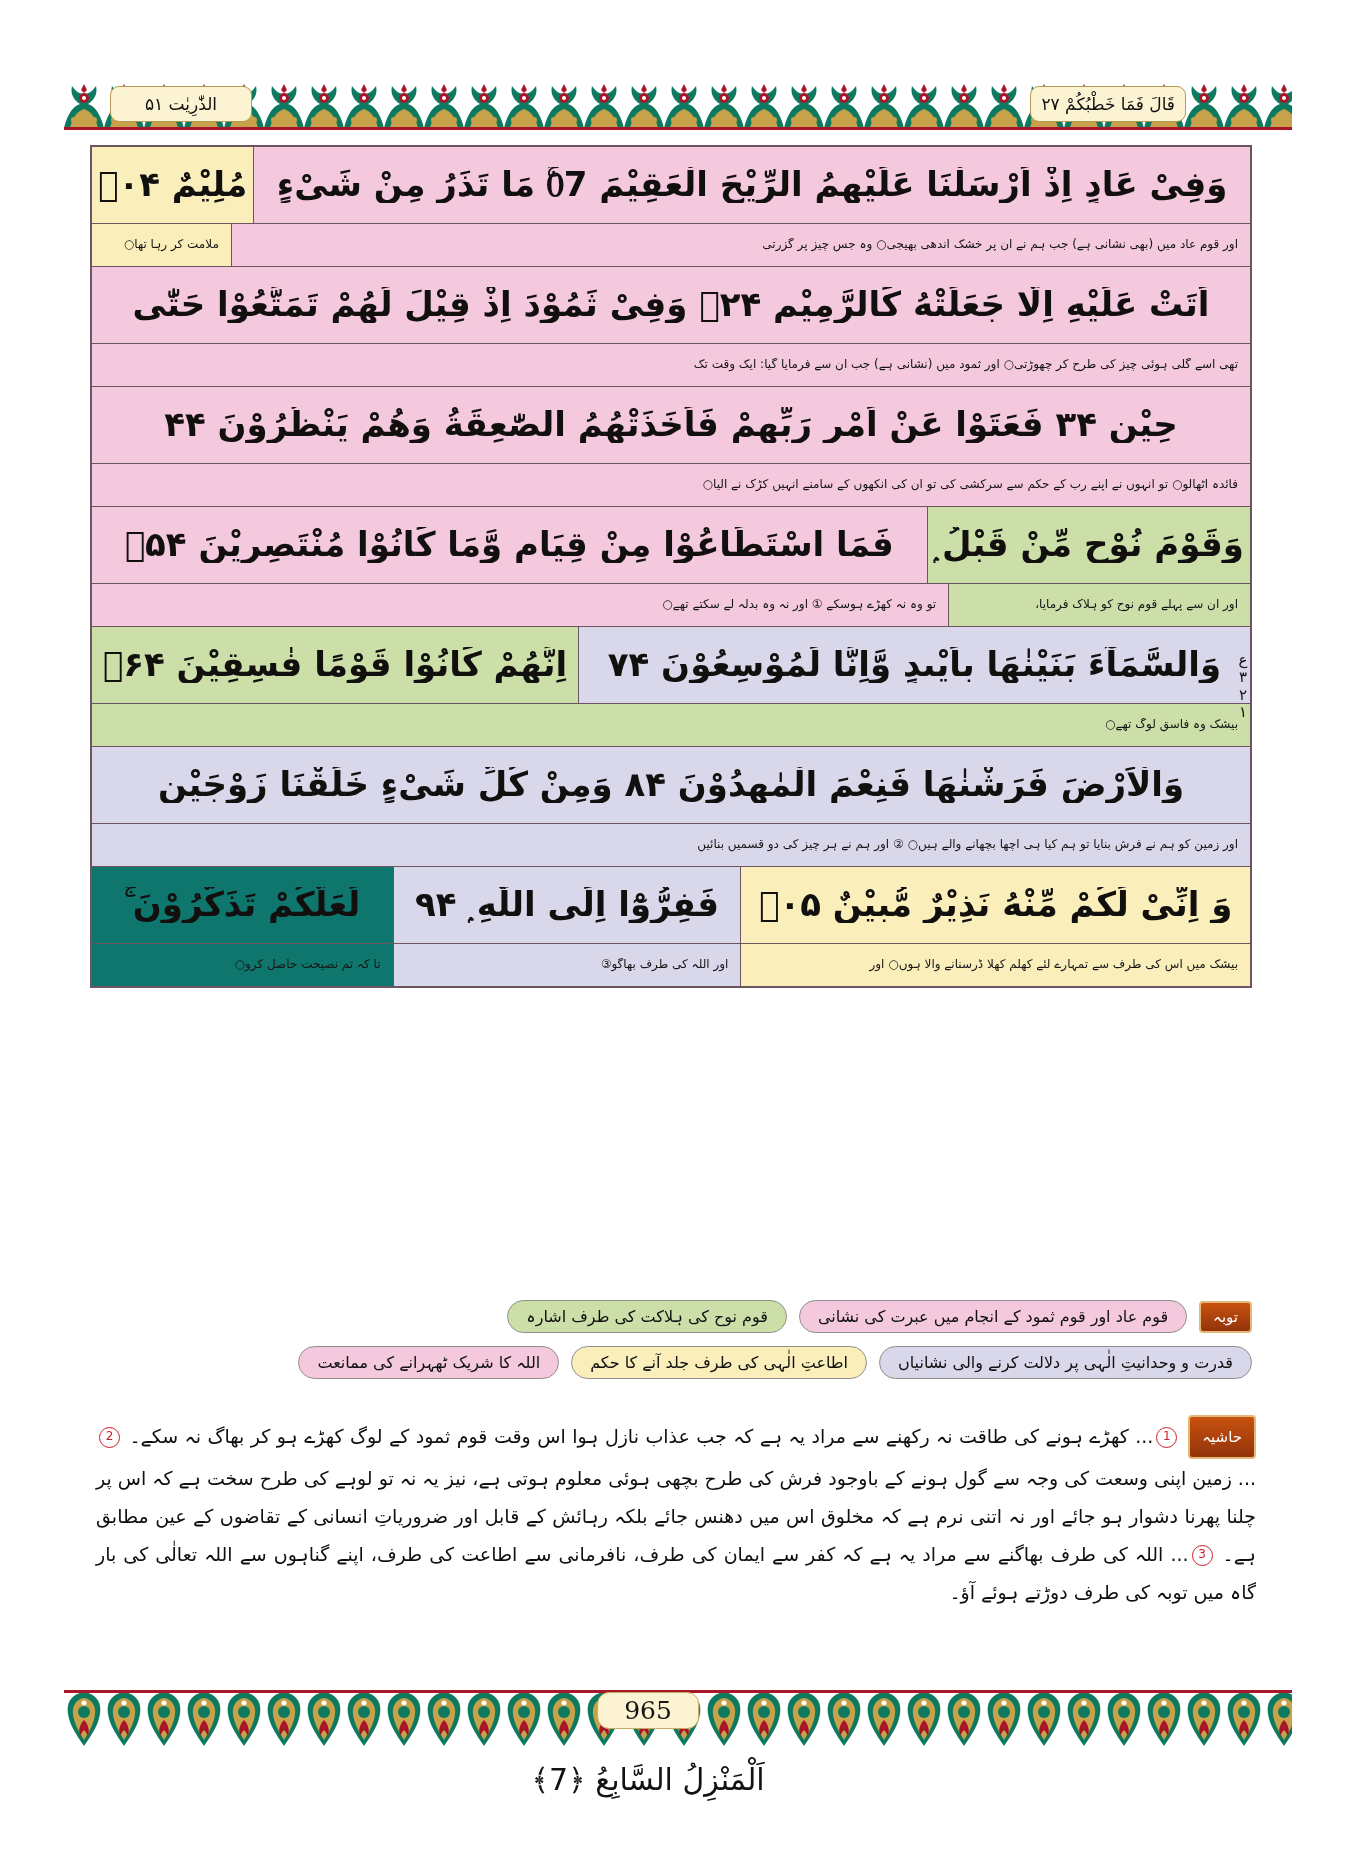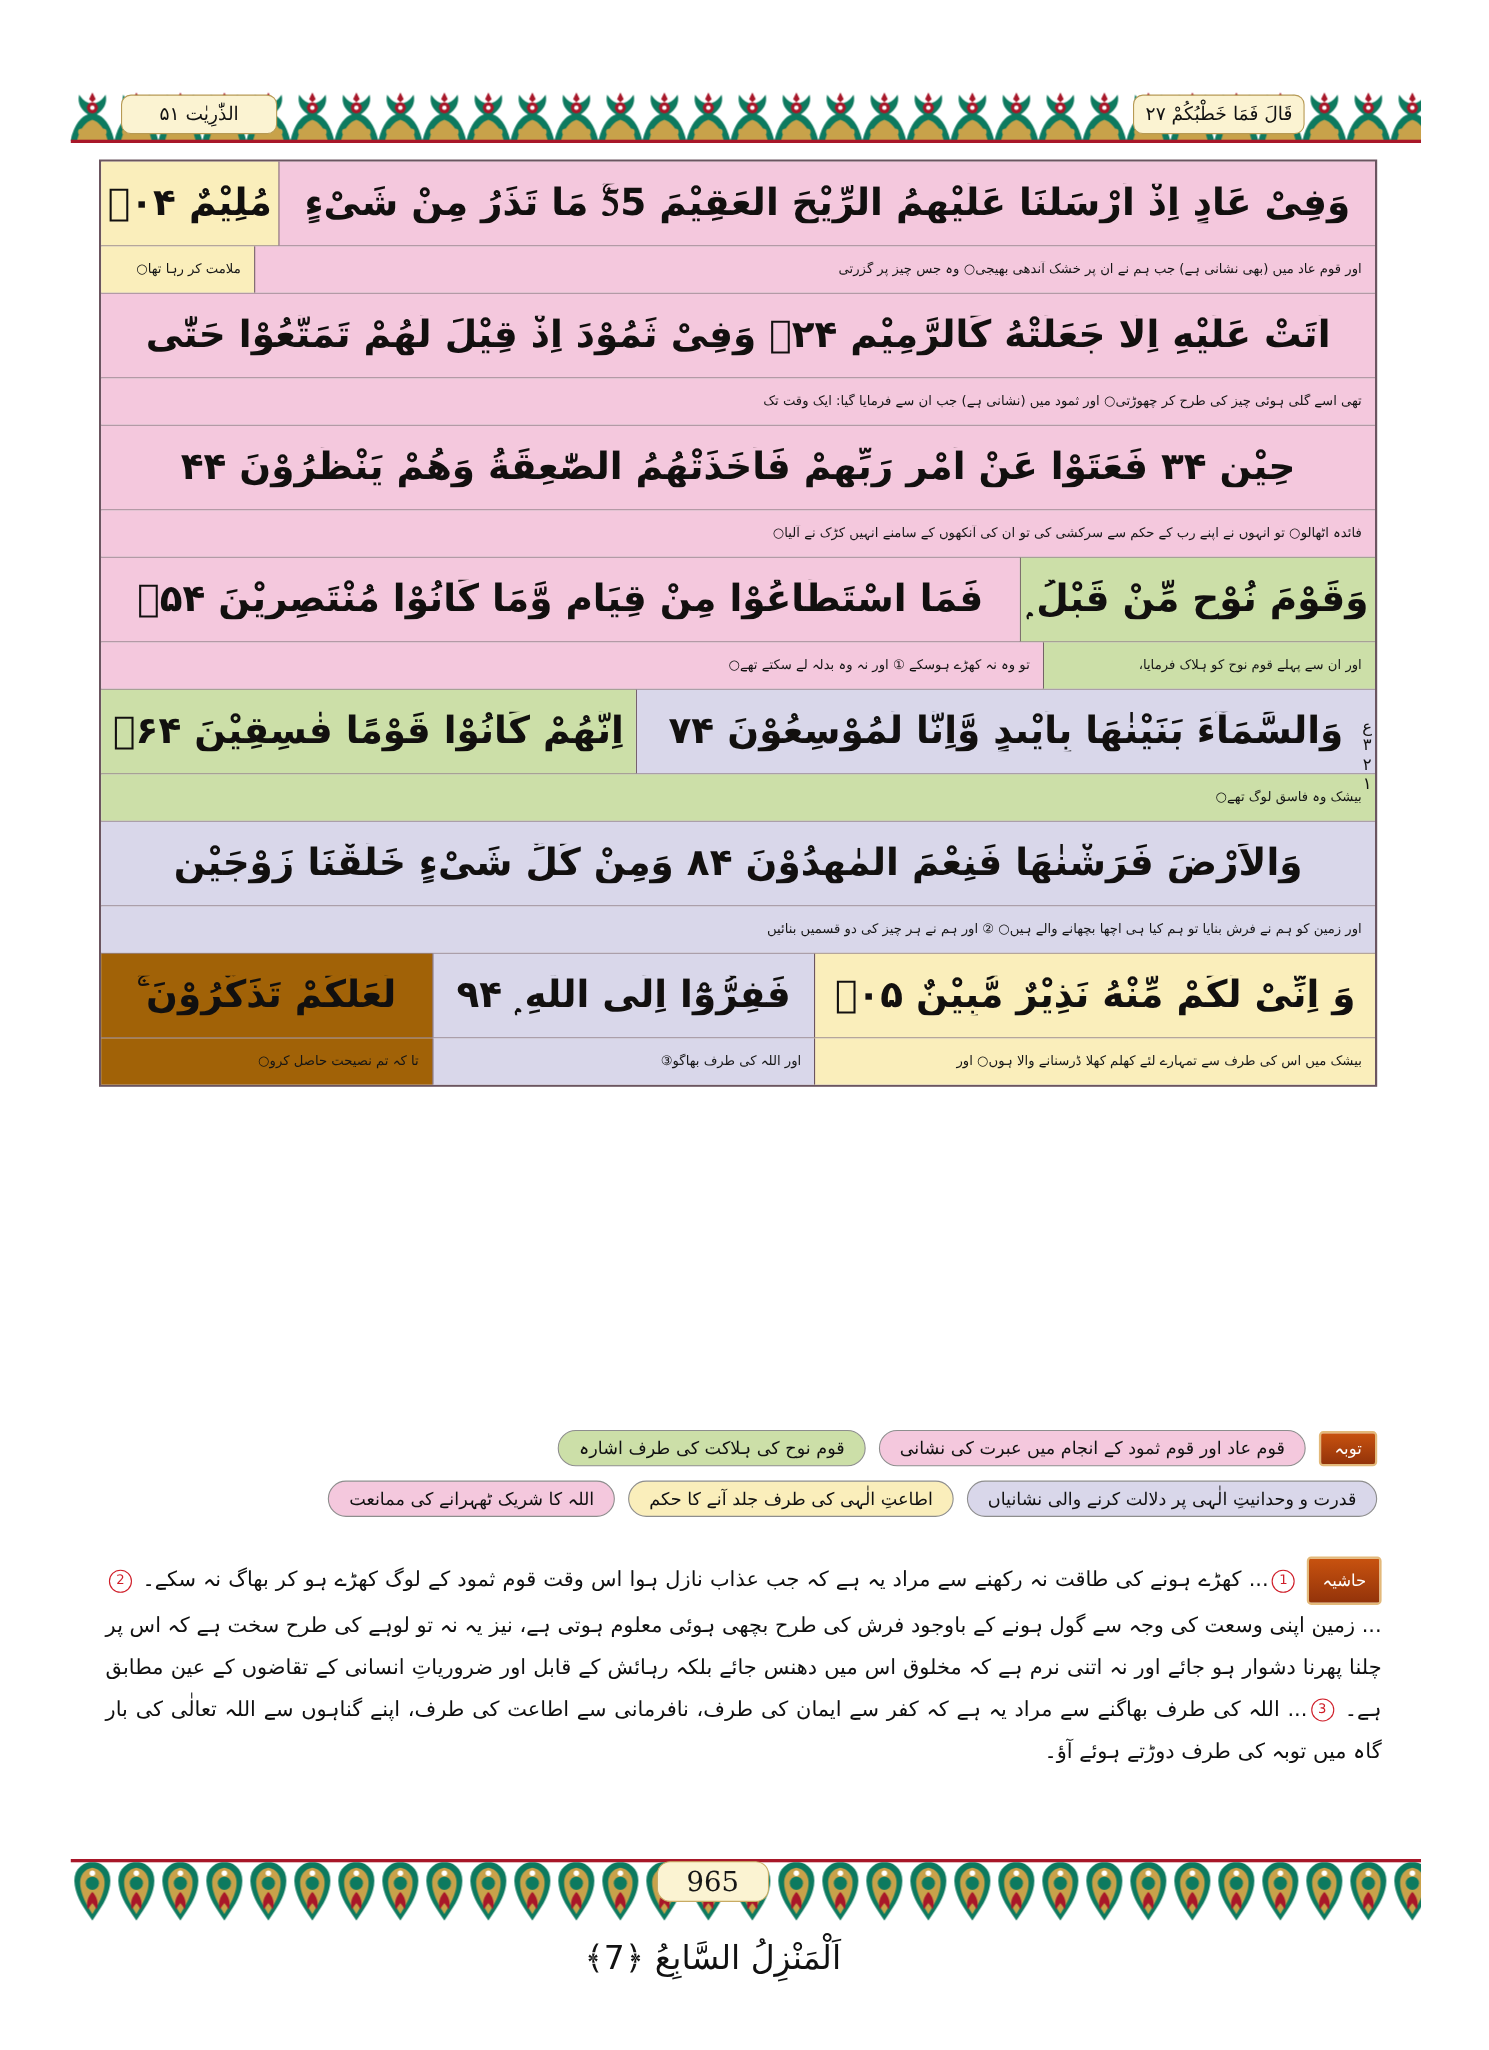--- a/index.html
+++ b/index.html
@@ -52,21 +52,21 @@
     text-align:right;width:100%;padding:0 12px;box-sizing:border-box;
     overflow:hidden;
   }
   .sep{border-left:1.5px solid #6b5560;}
 
   
   .bg-pink{background:#f4c8dd;}
   .bg-cream{background:#faeebb;}
   .bg-green{background:#ccdfa8;}
   .bg-lav{background:#d9d7ea;}
-  .bg-pink2{background:#a16207;}
+  .bg-pink2{background:#0f766e;}
 
   
   .ruku{
     position:absolute;right:36px;top:652px;width:34px;
     text-align:center;direction:rtl;
     font-family:"DejaVu Sans","Liberation Sans",sans-serif;
     font-size:15px;color:#111;line-height:1.15;
   }
 
   
@@ -141,21 +141,21 @@
         <rect x="0" y="49" width="1228" height="3" fill="#a81729"></rect>
       </svg>
     </div>
   </div>
   <div class="cartouche" id="hdr-surah" style="top:104px;">الذّٰرِيٰت ۵۱</div>
   <div class="cartouche" id="hdr-juz" style="top:104px;">قَالَ فَمَا خَطْبُكُمْ ۲۷</div>
 
   <div class="quran-block" id="quran-block">
       <div class="row ar-row">
         <div class="seg bg-pink sep" style="flex: 88 0 0px;">
-          <div class="ar-txt">وَفِىْ عَادٍ اِذْ اَرْسَلْنَا عَلَيْهِمُ الرِّيْحَ الْعَقِيْمَ 55ۚ مَا تَذَرُ مِنْ شَىْءٍ</div>
+          <div class="ar-txt">وَفِىْ عَادٍ اِذْ اَرْسَلْنَا عَلَيْهِمُ الرِّيْحَ الْعَقِيْمَ 70ۚ مَا تَذَرُ مِنْ شَىْءٍ</div>
         </div>
         <div class="seg bg-cream" style="flex: 12 0 0px;">
           <div class="ar-txt">مُلِيْمٌ ۴۰ۚ</div>
         </div>
       </div>
       <div class="row ur-row">
         <div class="seg bg-pink sep" style="flex: 88 0 0px;">
           <div class="ur-txt">اور قوم عاد میں (بھی نشانی ہے) جب ہم نے ان پر خشک آندھی بھیجی○ وہ جس چیز پر گزرتی</div>
         </div>
         <div class="seg bg-cream" style="flex: 12 0 0px;">

